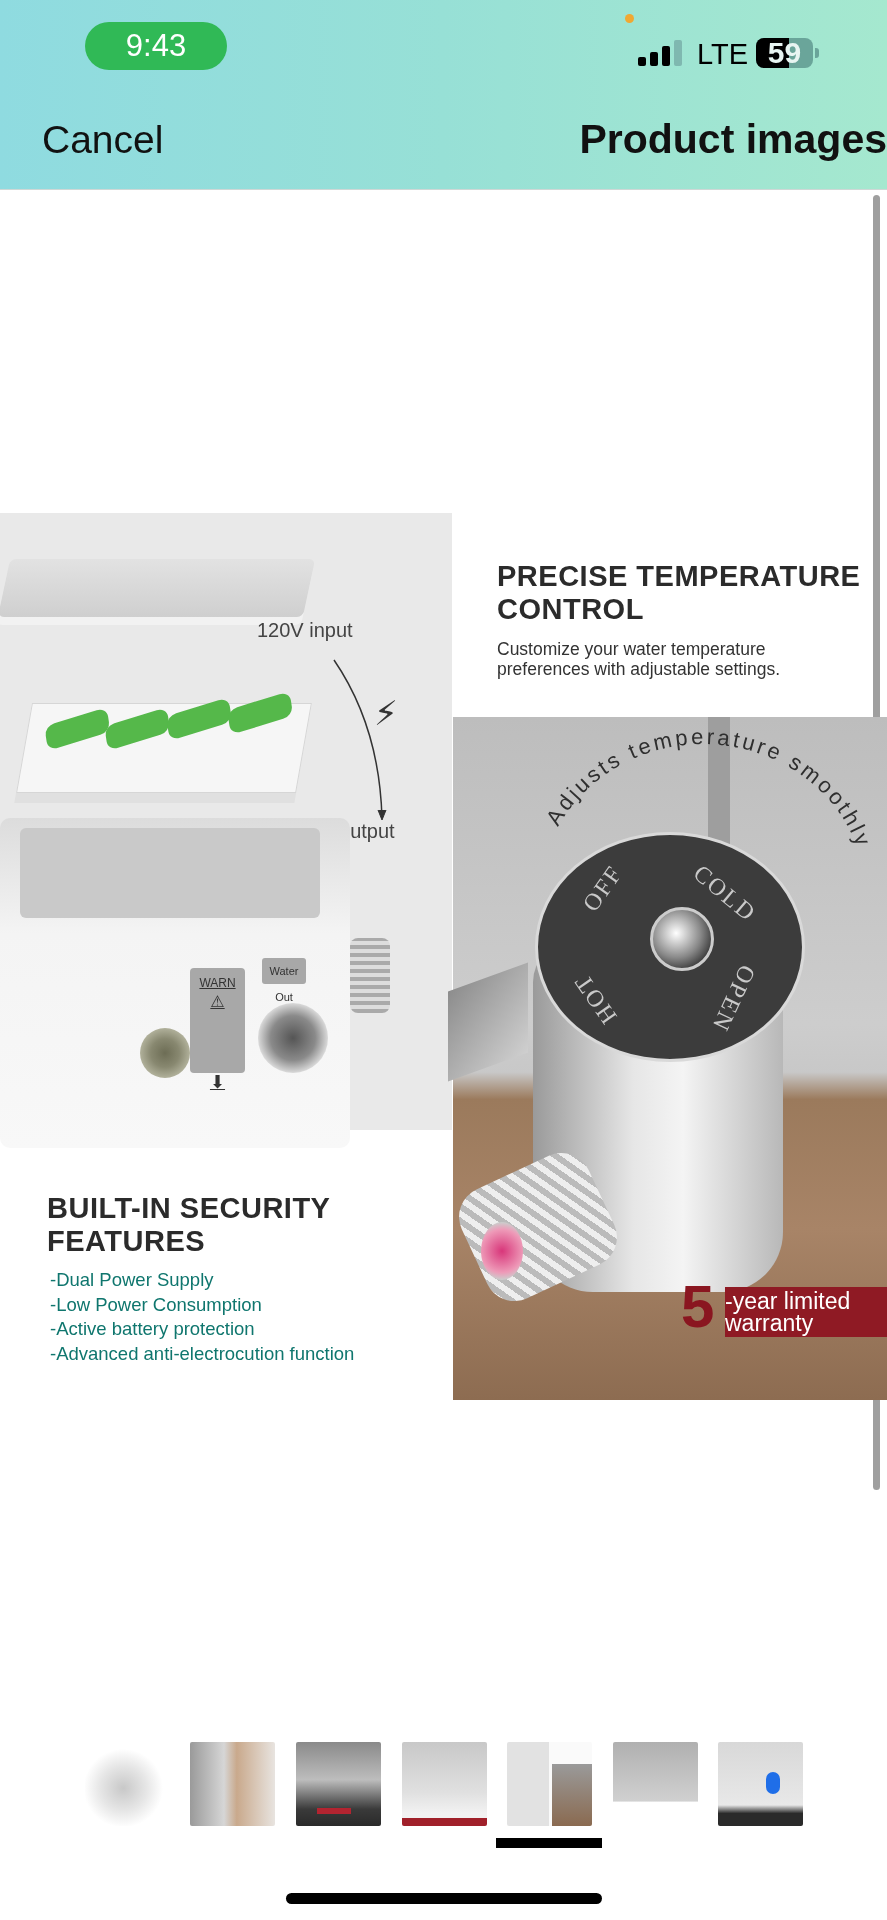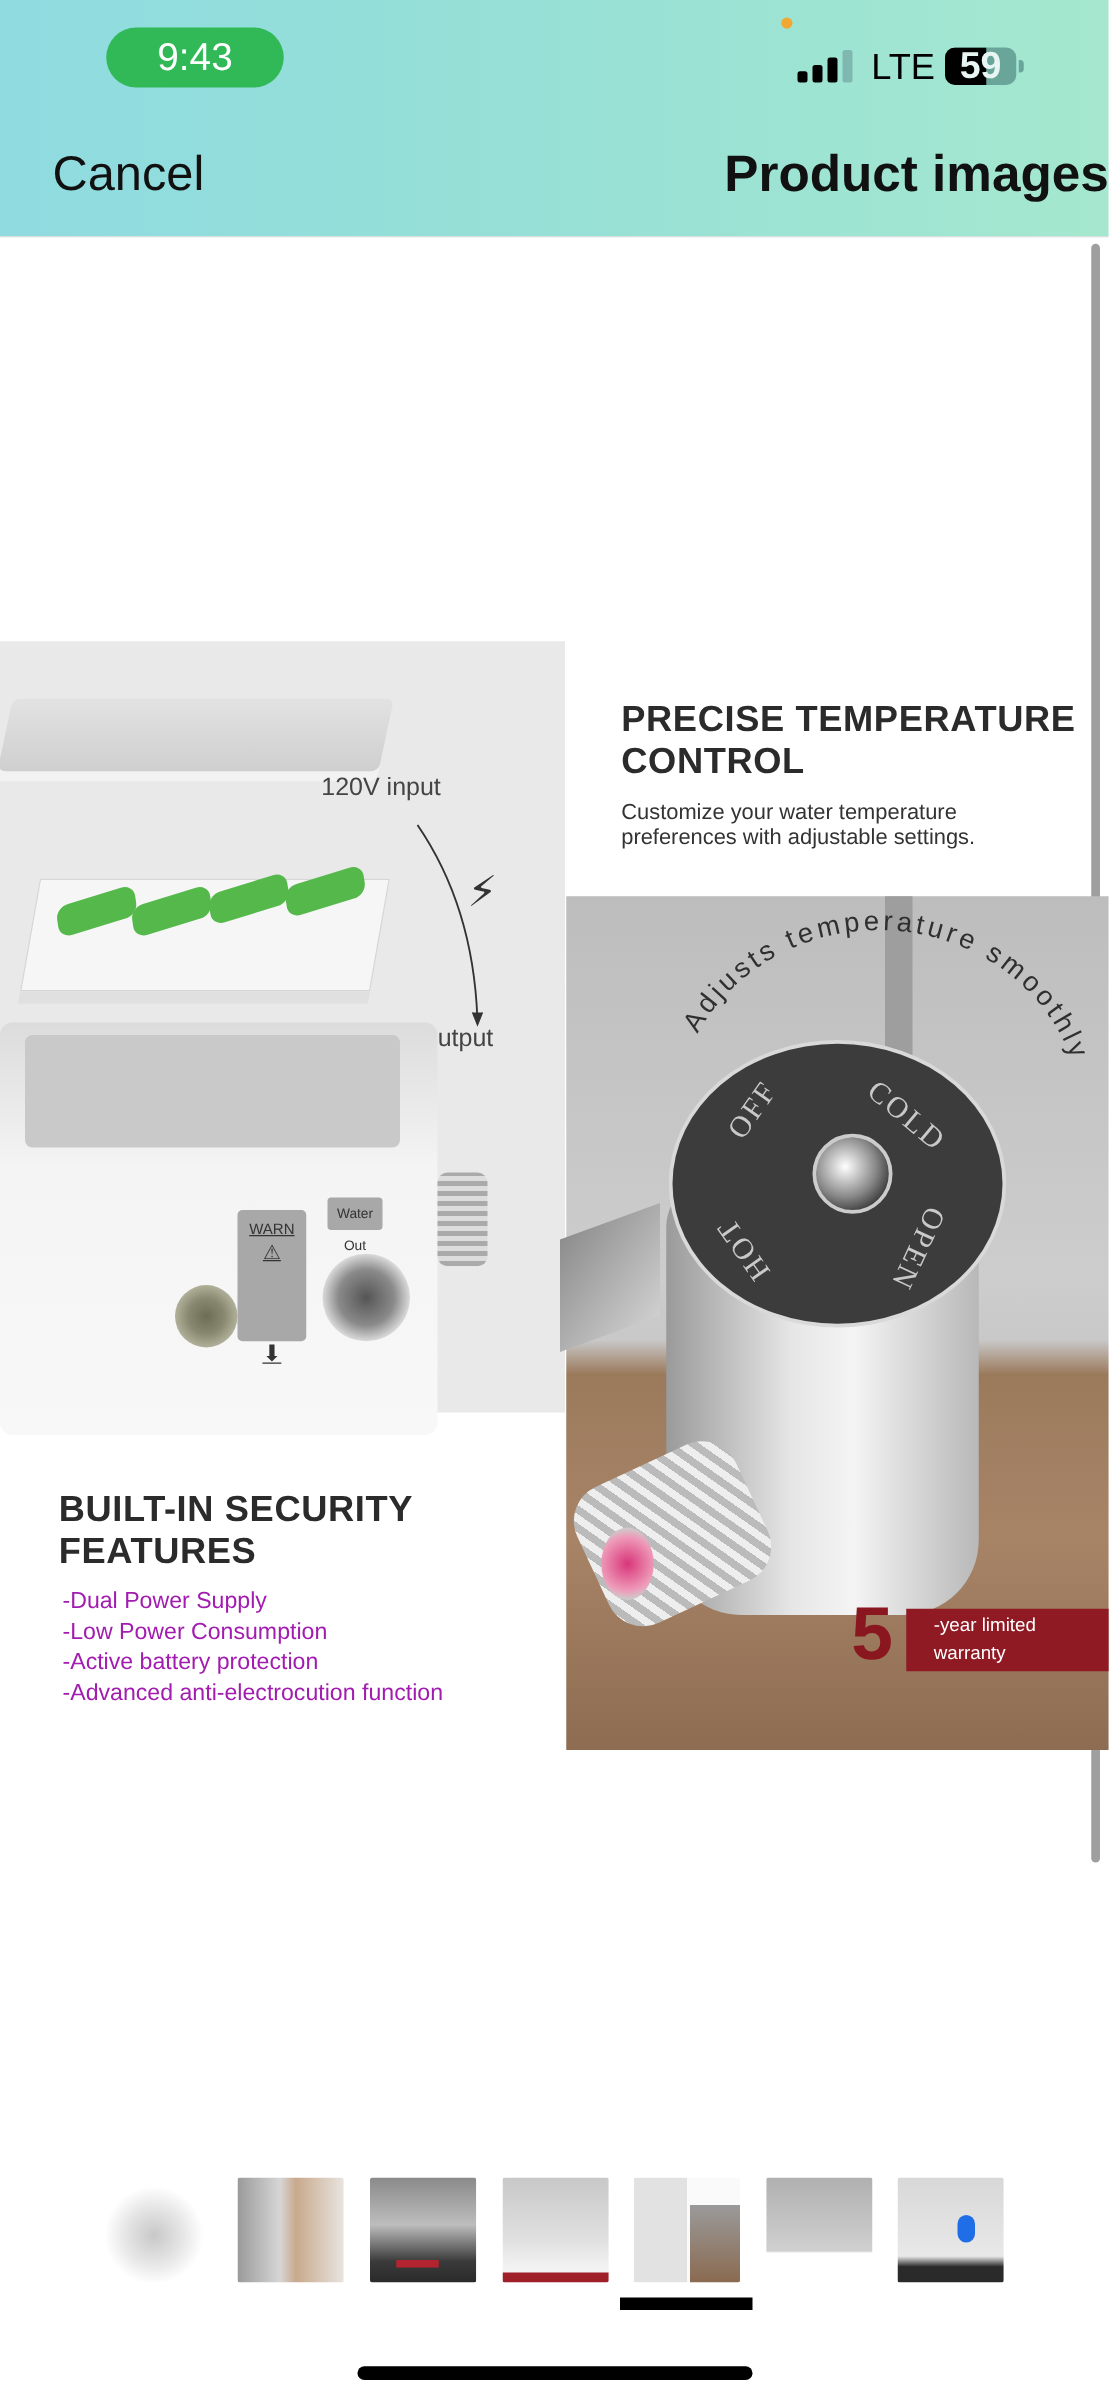--- a/index.html
+++ b/index.html
@@ -58,24 +58,24 @@
   .photo .pillar { position: absolute; left: 255px; top: 0; width: 22px; height: 370px; background: #9e9e9e; }
   .arc-text { position: absolute; left: 0; top: 0; }
   .valve-body { position: absolute; left: 80px; top: 225px; width: 250px; height: 350px; border-radius: 40px 40px 60px 60px; background: linear-gradient(90deg,#9a9a9a,#e6e6e6 40%,#f4f4f4 60%,#b8b8b8); }
   .valve-top { position: absolute; left: 82px; top: 115px; width: 270px; height: 230px; border-radius: 50%; background: #3c3c3c; border: 3px solid #d9d9d9; }
   .knob { position: absolute; left: 112px; top: 72px; width: 64px; height: 64px; border-radius: 50%; background: radial-gradient(circle at 40% 40%,#fff,#888 50%,#333 80%); border: 3px solid #ccc; }
   .valve-word { position: absolute; color: #c9c9c9; font-family: "Liberation Serif", serif; font-size: 24px; letter-spacing: 2px; }
   .side-pipe { position: absolute; left: 15px; top: 450px; width: 140px; height: 120px; border-radius: 30px; background: repeating-linear-gradient(60deg,#bbb 0 6px,#eee 6px 12px); transform: rotate(-25deg); }
   .pink-core { position: absolute; left: 28px; top: 505px; width: 42px; height: 58px; border-radius: 50%; background: radial-gradient(circle,#d8367a,#ee9ab8 60%,#ccc 80%); }
   .handle { position: absolute; left: -5px; top: 260px; width: 80px; height: 90px; background: linear-gradient(135deg,#8d8d8d,#cfcfcf); transform: skewY(-20deg); }
   .warranty-five { position: absolute; left: 228px; top: 560px; font-size: 60px; font-weight: bold; color: #8a1620; line-height: 60px; }
-  .warranty-box { position: absolute; left: 272px; top: 570px; width: 162px; height: 50px; background: #8f1a24; color: #fff; font-size: 15px; line-height: 22px; padding: 3px 0 0 22px; }
+  .warranty-box { position: absolute; left: 272px; top: 570px; width: 162px; height: 50px; background: #8f1a24; color: #fff; font-size: 23px; line-height: 22px; padding: 3px 0 0 0; }
 
   .lb-title { position: absolute; left: 47px; top: 679px; font-size: 29px; font-weight: bold; color: #2b2b2b; line-height: 33px; letter-spacing: 0.5px; }
-  .lb-list { position: absolute; left: 50px; top: 755px; font-size: 18.5px; color: #a21caf; line-height: 24.5px; list-style: none; }
+  .lb-list { position: absolute; left: 50px; top: 755px; font-size: 18.5px; color: #0f766e; line-height: 24.5px; list-style: none; }
 
   .thumbs { position: absolute; left: 0; top: 1742px; width: 887px; height: 90px; }
   .thumb { position: absolute; top: 0; width: 85px; height: 84px; border-radius: 2px; overflow: hidden; cursor: pointer; }
   .thumb .inner { position: absolute; left: 0; top: 0; width: 100%; height: 100%; }
   .thumb-bar { position: absolute; left: 0; bottom: 0; width: 100%; height: 8px; }
   .sel-indicator { position: absolute; left: 496px; top: 1838px; width: 106px; height: 10px; background: #000; }
   .home-indicator { position: absolute; left: 286px; top: 1893px; width: 316px; height: 11px; border-radius: 6px; background: #000; }
 </style>
 </head>
 <body>

